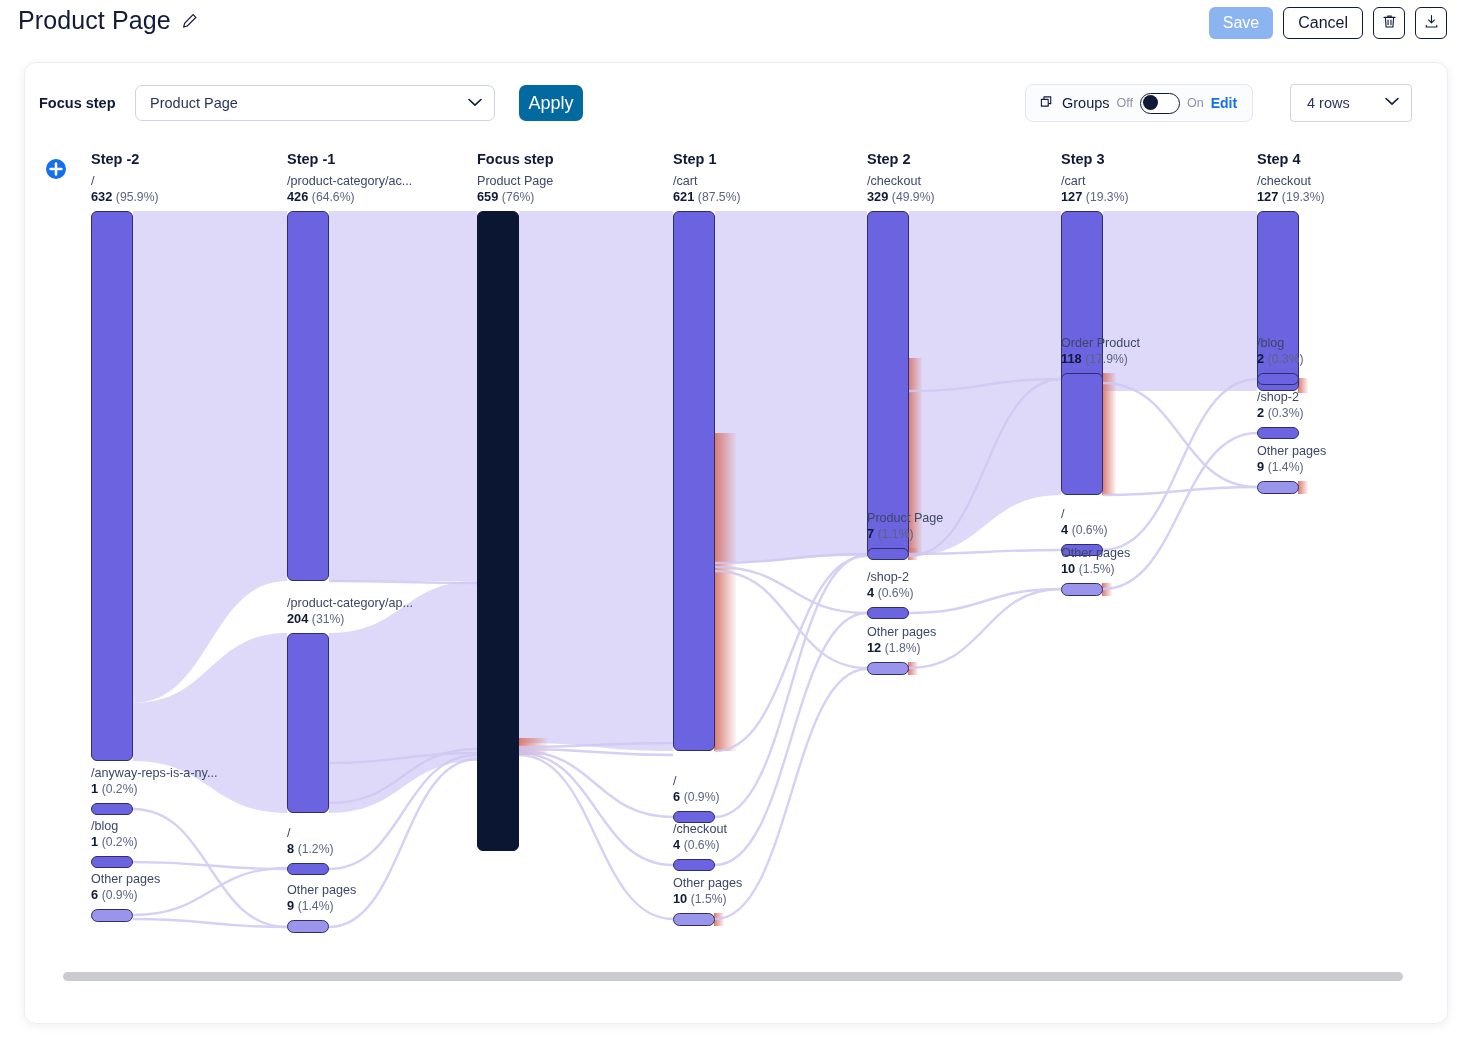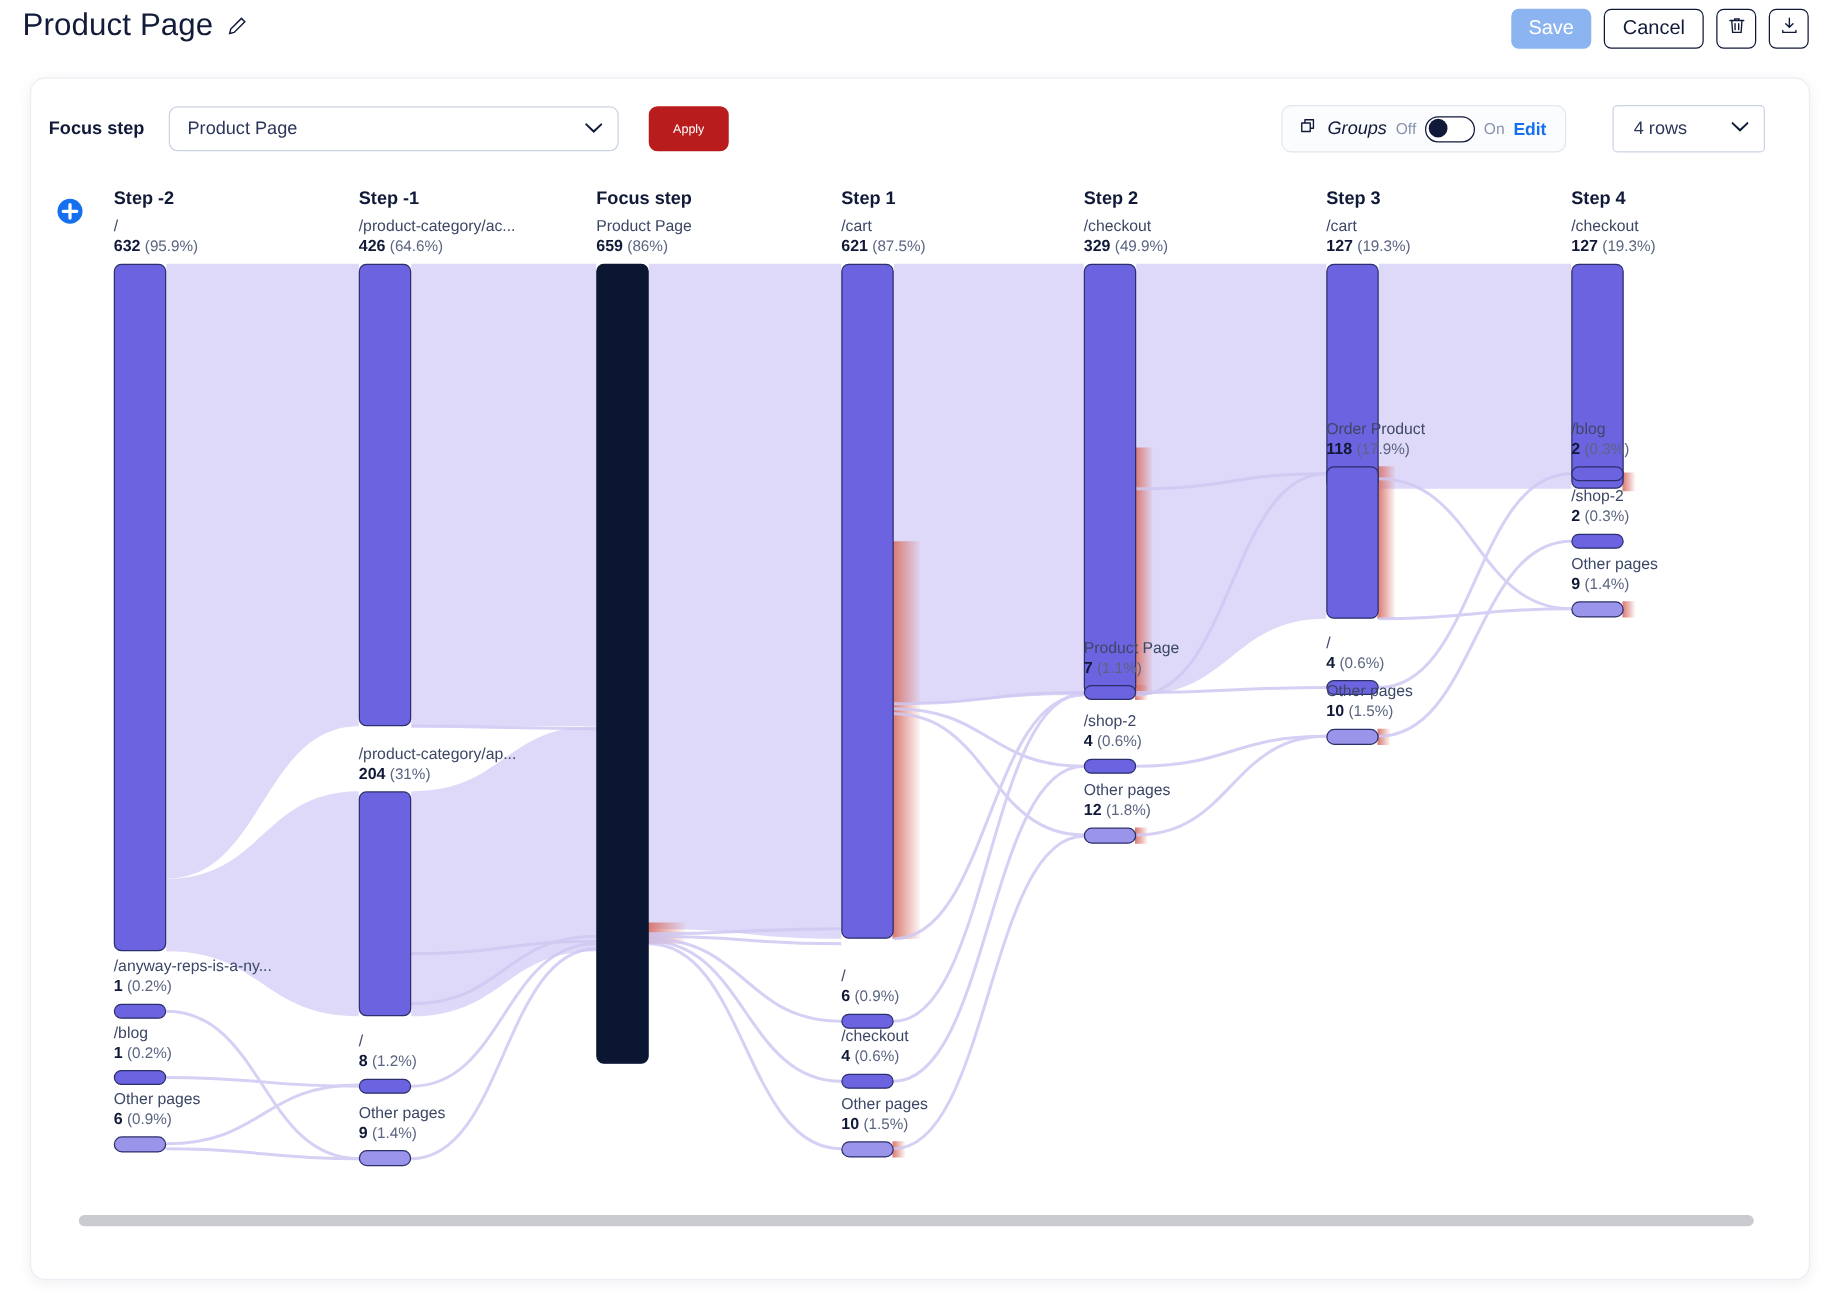--- a/index.html
+++ b/index.html
@@ -73,33 +73,33 @@
     position: absolute; left: 14px; top: 9px;
     font-size: 14.5px; color: #2b3558;
   }
   .chev {
     position: absolute; right: 12px; top: 12px;
     width: 14px; height: 9px;
   }
   #apply-button {
     position: absolute; left: 494px; top: 22px;
     width: 64px; height: 36px; border-radius: 7px;
-    background: #b91c1c; color: #fff; border: none;
-    font-size: 10px;
+    background: #0369a1; color: #fff; border: none;
+    font-size: 18px;
     display: flex; align-items: center; justify-content: center; cursor: pointer;
   }
 
   #groups-box {
     position: absolute; right: 194px; top: 21px;
     height: 38px; min-width: 228px;
     border: 1.1px solid #e2e6f0; border-radius: 8px;
     background: #fbfcfe;
     display: flex; align-items: center; gap: 7px; padding: 0 12px;
   }
-  #groups-label { font-size: 14.5px; color: #101a38; font-style: italic; }
+  #groups-label { font-size: 14.5px; color: #101a38; }
   .onoff { font-size: 12.5px; color: #8a93ab; }
   #groups-toggle {
     width: 40px; height: 21px; border-radius: 11px;
     border: 1.7px solid #101a38; background: #fff;
     position: relative; cursor: pointer;
   }
   #groups-toggle::after {
     content: ""; position: absolute; left: 1.5px; top: 1.5px;
     width: 15px; height: 15px; border-radius: 50%; background: #101a38;
   }
@@ -326,21 +326,21 @@
         </div>
         <div class="nodebar" title="/  8 (1.2%)" style="left: 262px; top: 720px; width: 42px; height: 12px; border-radius: 7px;"></div>
         <div class="node-label" style="left: 262px; top: 739px;">
           <span class="nm">Other pages</span>
           <span class="vl"><b>9</b> <span>(1.4%)</span></span>
         </div>
         <div class="nodebar lite" title="Other pages  9 (1.4%)" style="left: 262px; top: 777px; width: 42px; height: 13px; border-radius: 7px;"></div>
         <div class="col-title" style="left: 452px; top: 8px;">Focus step</div>
         <div class="node-label" style="left: 452px; top: 30px;">
           <span class="nm">Product Page</span>
-          <span class="vl"><b>659</b> <span>(86%)</span></span>
+          <span class="vl"><b>659</b> <span>(76%)</span></span>
         </div>
         <div class="nodebar dark" title="Product Page  659 (100%)" style="left: 452px; top: 68px; width: 42px; height: 640px;"></div>
         <div class="col-title" style="left: 648px; top: 8px;">Step 1</div>
         <div class="node-label" style="left: 648px; top: 30px;">
           <span class="nm">/cart</span>
           <span class="vl"><b>621</b> <span>(87.5%)</span></span>
         </div>
         <div class="nodebar" title="/cart  621 (94.2%)" style="left: 648px; top: 68px; width: 42px; height: 540px;"></div>
         <div class="node-label" style="left: 648px; top: 630px;">
           <span class="nm">/</span>

